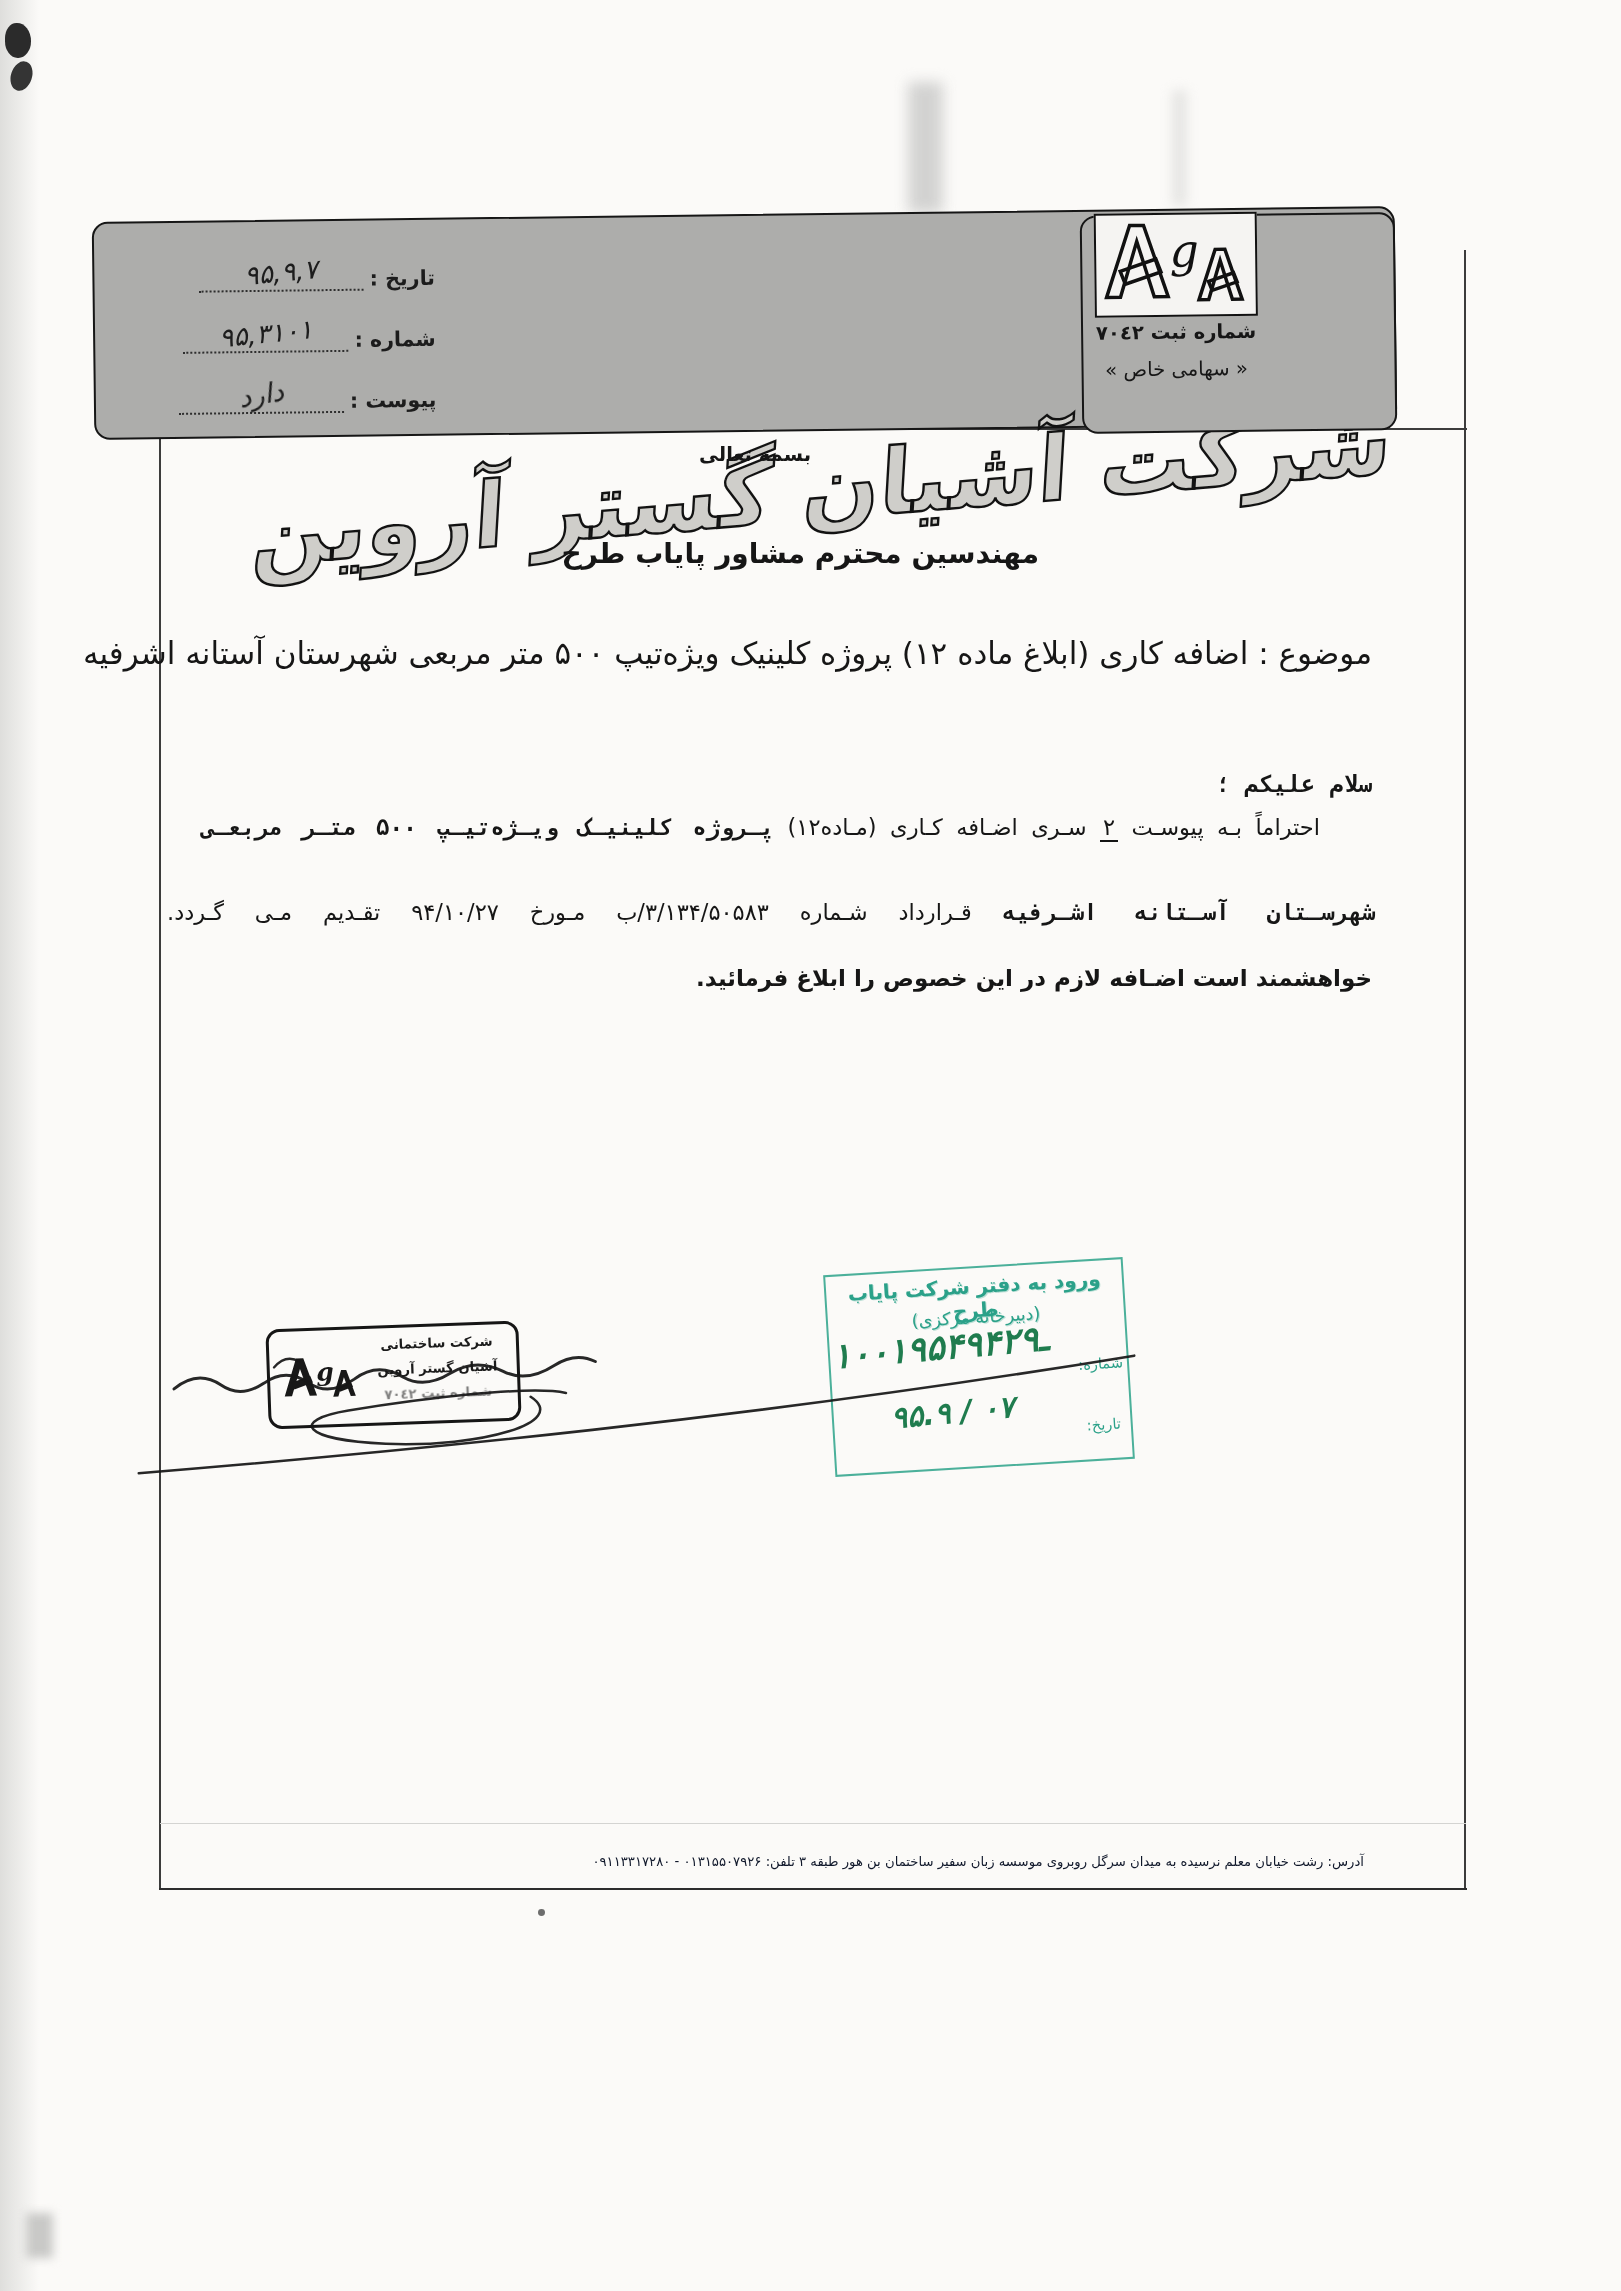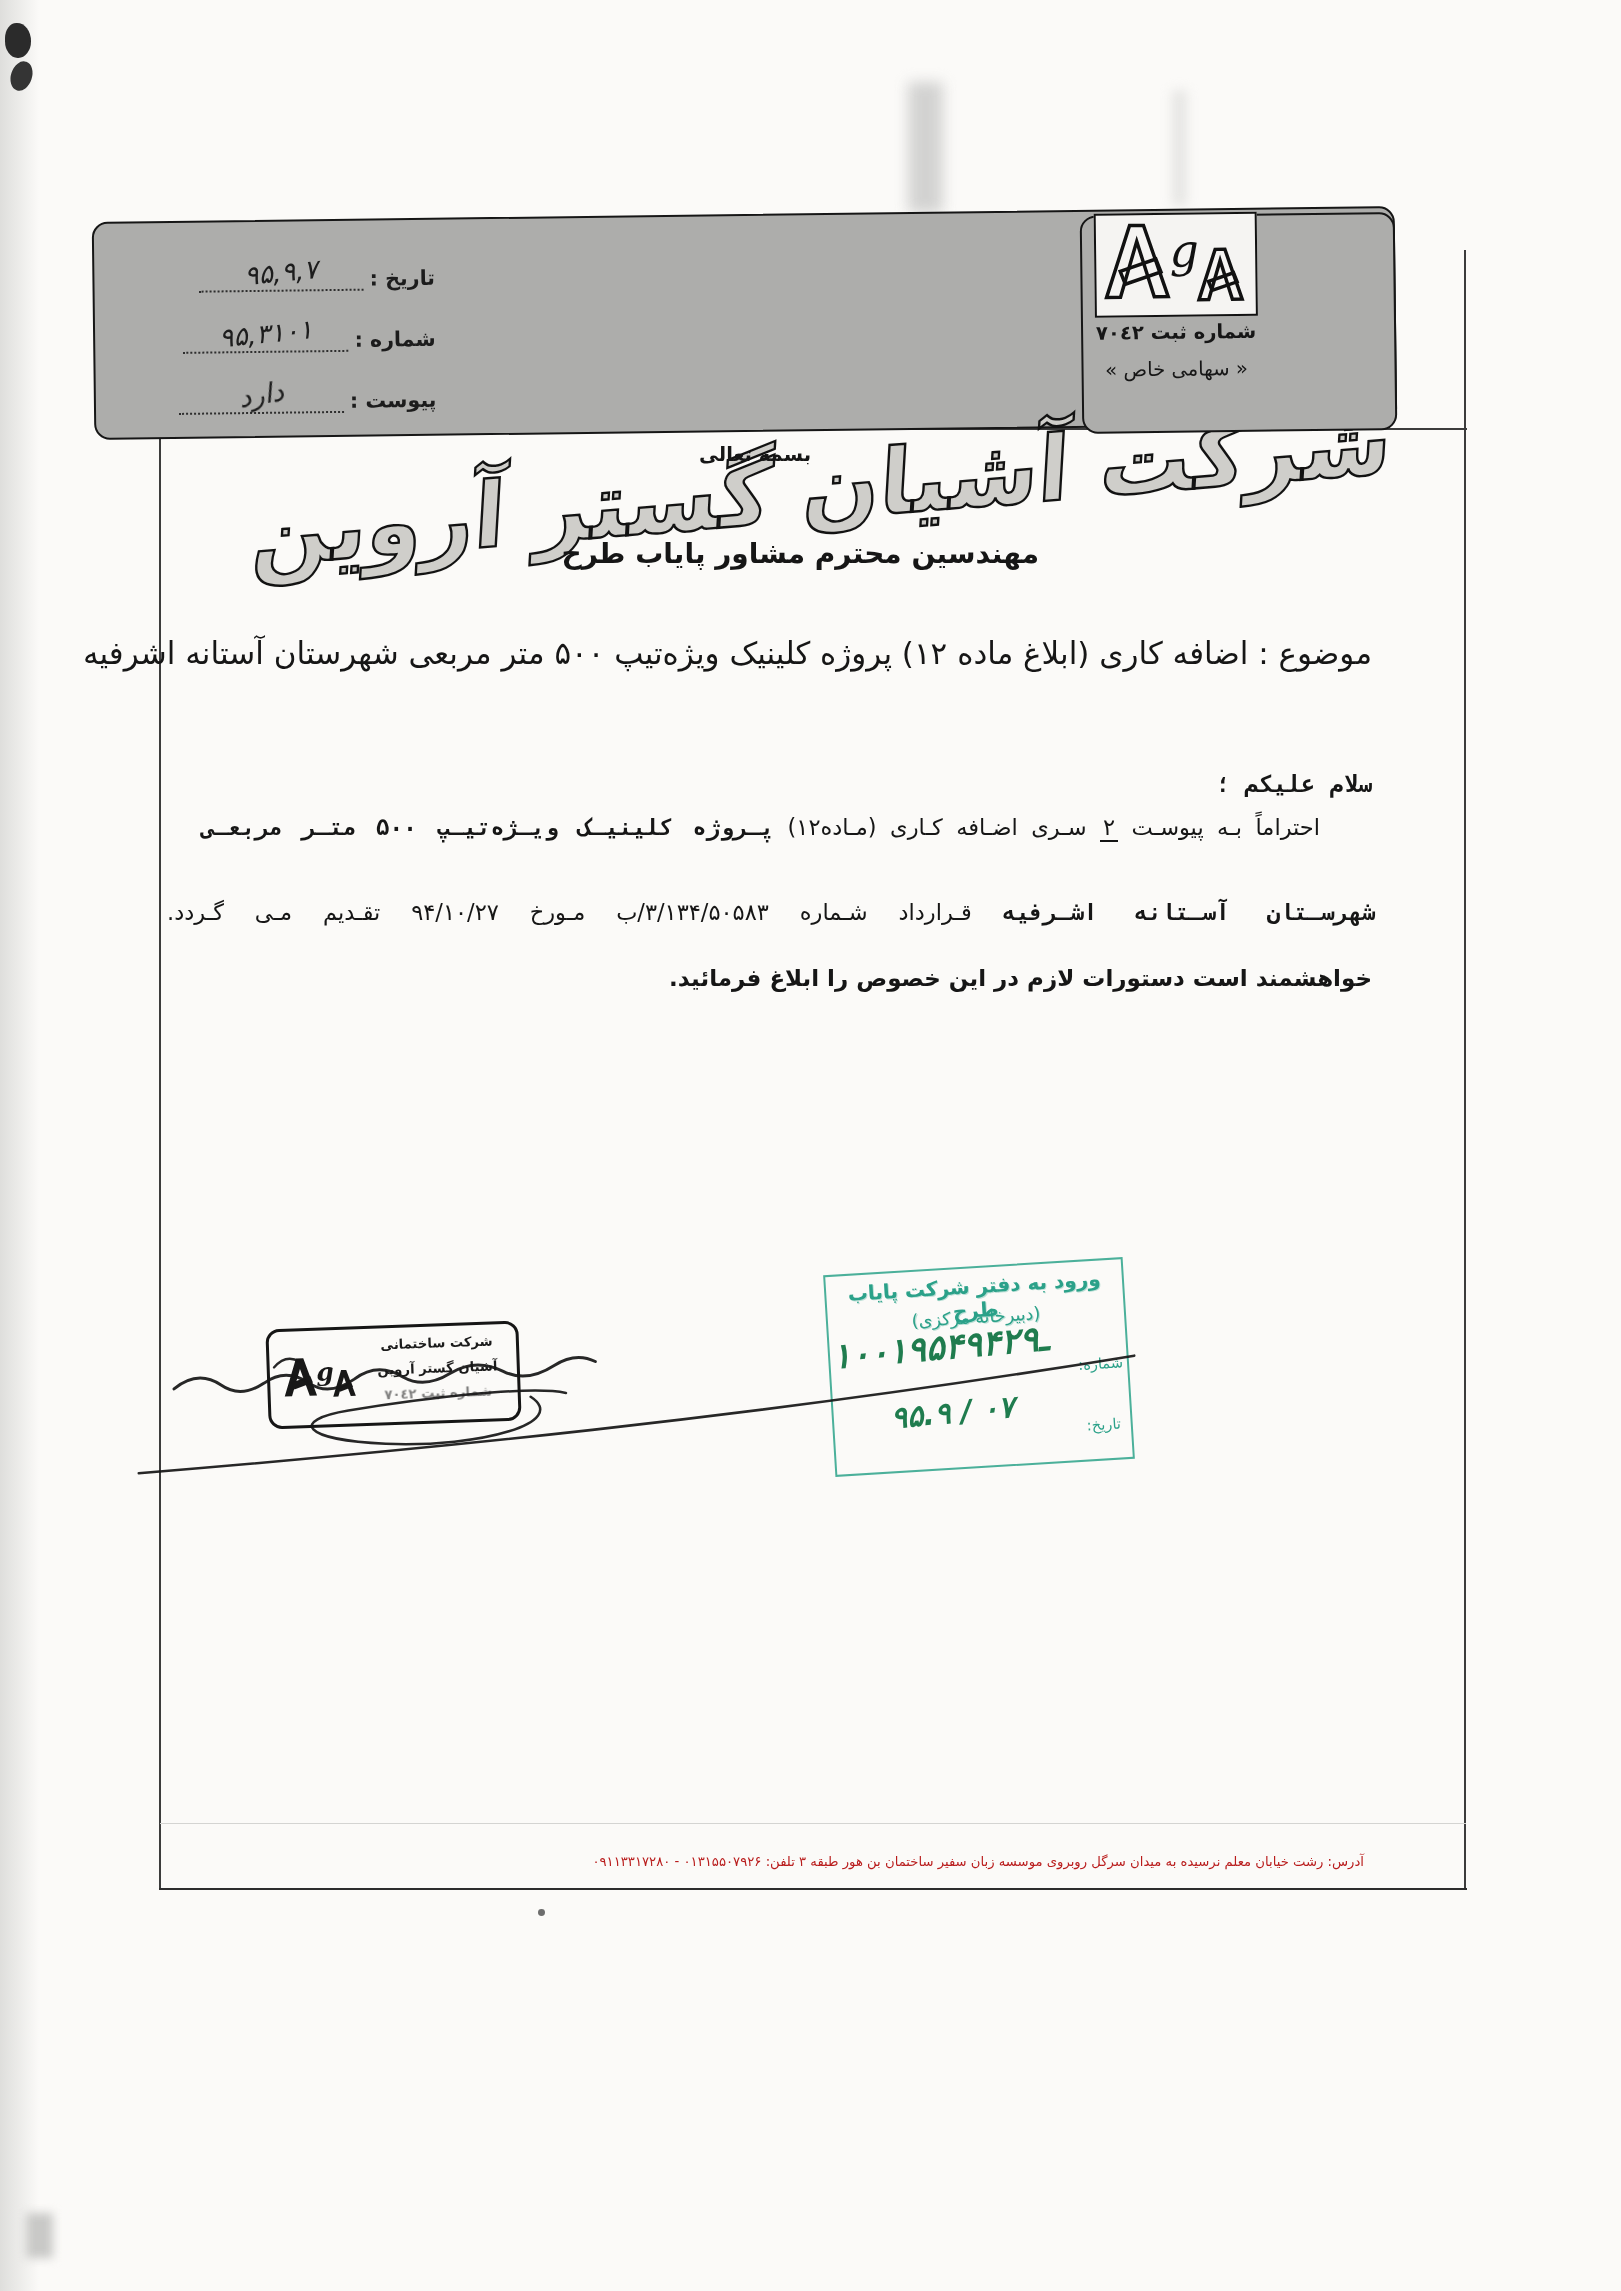--- a/index.html
+++ b/index.html
@@ -70,21 +70,21 @@
   .gs-number{left:2px;top:57px;font-size:35px;transform:rotate(-1.5deg);letter-spacing:1px;}
   .gs-date{left:57px;top:125px;font-size:30px;transform:rotate(-2deg);letter-spacing:2px;}
   
   .black-stamp{left:267px;top:1325px;width:247px;height:94px;border:3.9px solid #161616;border-radius:13.7px;
     transform:rotate(-2deg);}
   .bs-logo{position:absolute;left:7.8px;top:21.6px;width:82px;height:49px;}
   .bs-text{position:absolute;right:5.9px;top:3.9px;width:147px;direction:rtl;text-align:center;
     font-size:13.2px;font-weight:bold;line-height:1.9;color:#1b1b1b;}
   .bs-line3{opacity:.55;filter:blur(0.4px);}
   
-  .footer{right:257px;top:1854px;font-size:13.2px;color:#b91c1c;white-space:nowrap;direction:rtl;}
+  .footer{right:257px;top:1854px;font-size:13.2px;color:#0f172a;white-space:nowrap;direction:rtl;}
   svg text{font-family:"DejaVu Serif", serif;}
 </style>
 </head>
 <body>
 
 <div class="page">
 
   <div class="abs noise-left-band"></div>
   <div class="abs noise-corner1"></div>
   <div class="abs noise-corner2"></div>
@@ -144,21 +144,21 @@
     <span>احتراماً بـه پیوسـت</span>
     <span class="num-underline">۲</span>
     <span>سـری اضـافه کـاری (مـاده۱۲)</span>
     <span class="b">پـروژه کلینیـک ویـژه‌تیـپ ۵۰۰ متـر مربعـی</span>
   </div>
   <div class="abs fa bodyline line2">
     <span class="b">شهرسـتان آسـتانه اشـرفیه</span>
     <span>قـرارداد شـماره ۳/۱۳۴/۵۰۵۸۳/ب مـورخ ۹۴/۱۰/۲۷ تقـدیم مـی گـردد.</span>
   </div>
 
-  <div class="abs fa closing">خواهشمند است دستورات لازم در این خصوص را ابلاغ فرمائید.</div>
+  <div class="abs fa closing">خواهشمند است اضـافه لازم در این خصوص را ابلاغ فرمائید.</div>
 
   <div class="abs green-stamp">
     <div class="gs-text gs-line1">ورود به دفتر شرکت پایاب طرح</div>
     <div class="gs-text gs-line2">(دبیرخانه مرکزی)</div>
     <div class="gs-label gs-num-label">شماره:</div>
     <div class="gs-label gs-date-label">تاریخ:</div>
     <div dir="ltr" class="gs-hand gs-number">۱۰۰۱۹۵ـ۴۹۴۲۹</div>
     <div dir="ltr" class="gs-hand gs-date">۹۵.۹ / ۰۷</div>
   </div>
 

